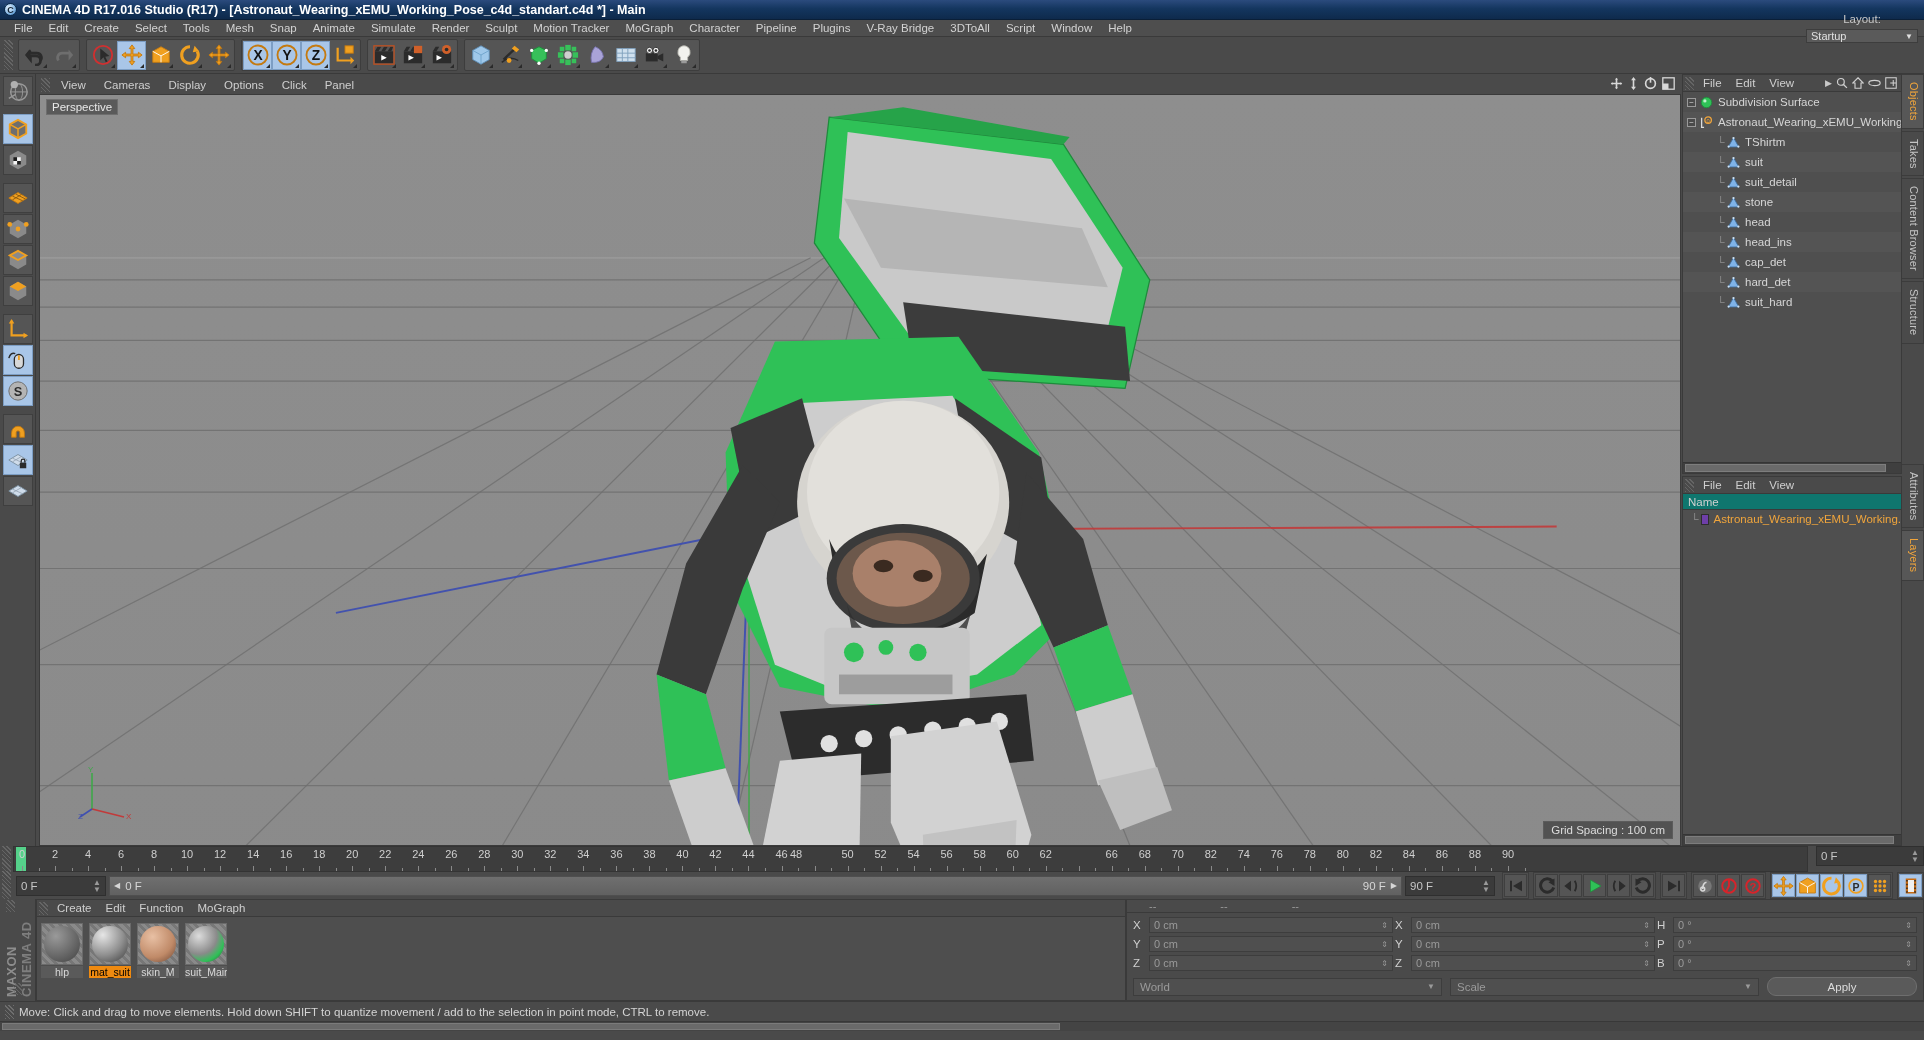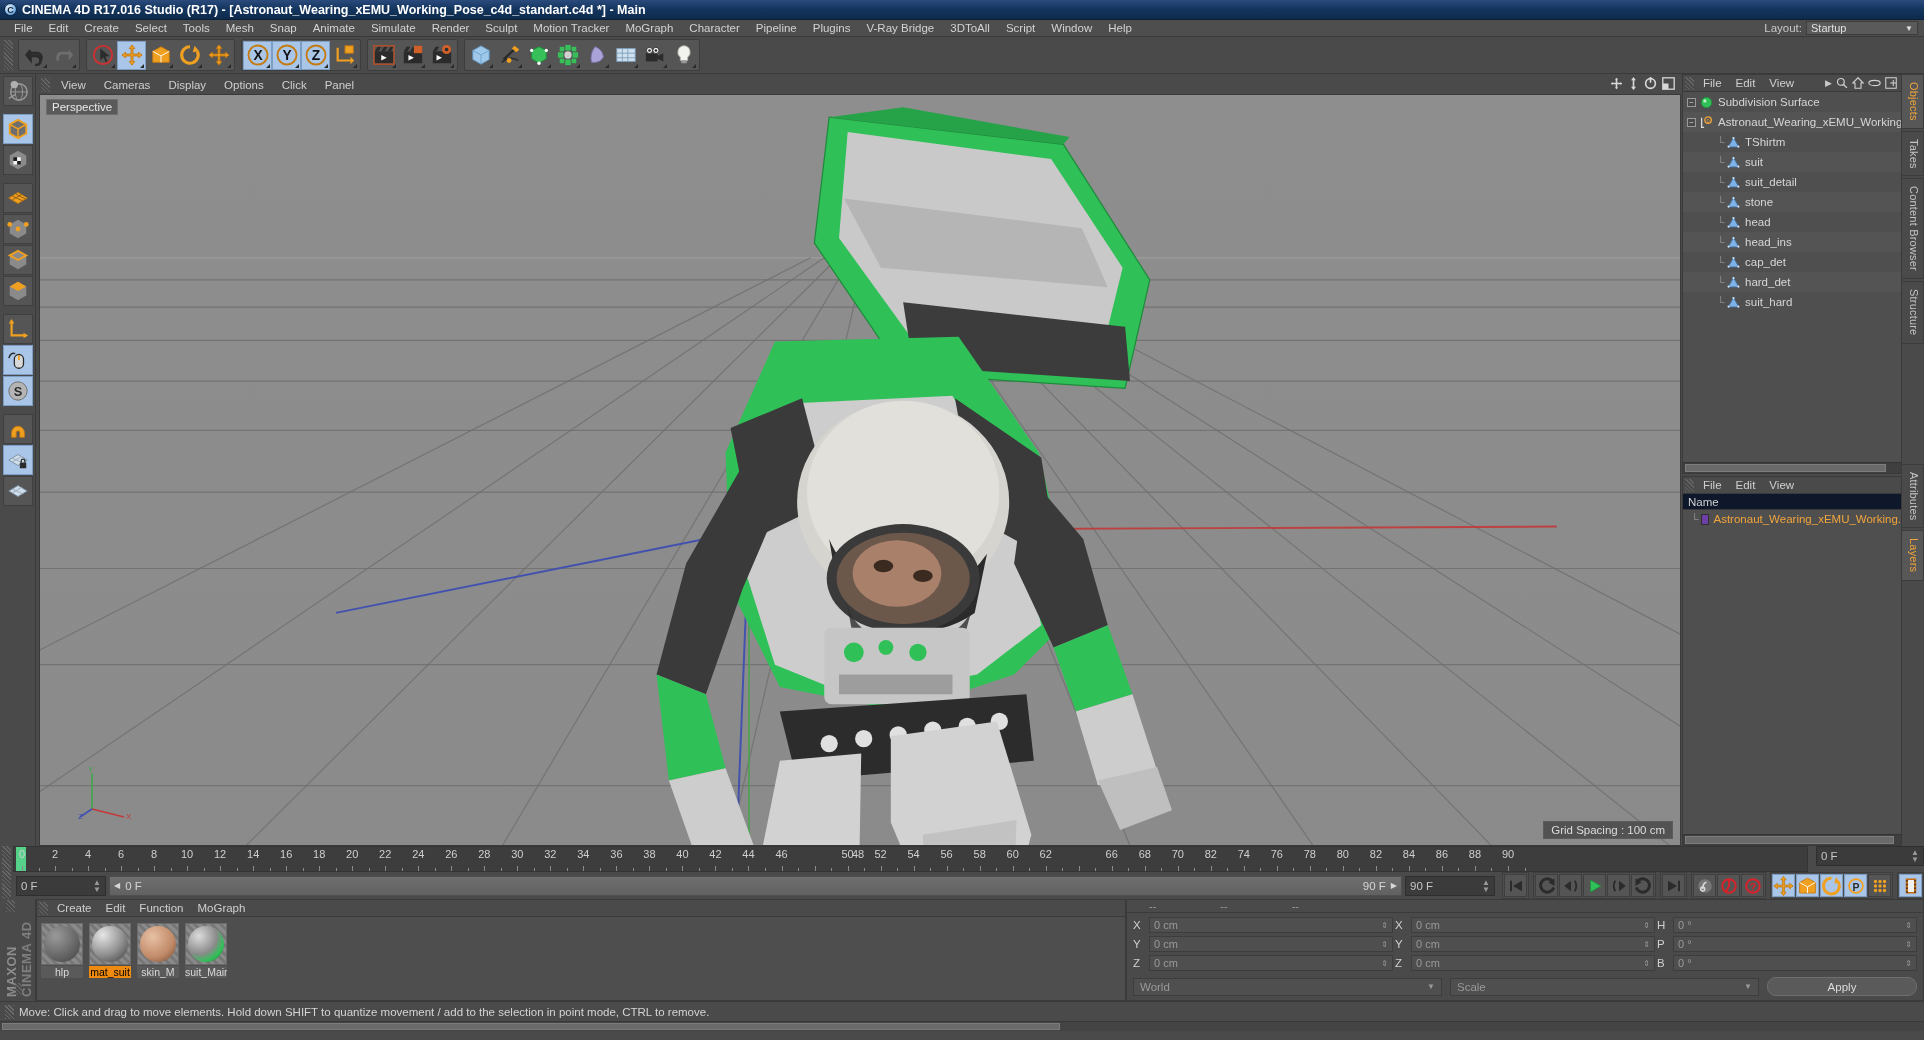--- a/index.html
+++ b/index.html
@@ -91,21 +91,21 @@
      line-height:7px; text-align:center; margin-right:4px; flex:none; background:#4a4a4a;}
   .lbranch { width:12px; color:#8f8f8f; font-size:11px; flex:none; text-align:center; }
   .objicon { width:13px;height:13px;margin-right:5px;flex:none; }
   .scrollh { height:11px; background:#3f3f3f; border-top:1px solid #353535; position:relative; }
   .scrollh .thumb { position:absolute; top:1px; left:2px; height:8px; width:92%;
      background:#6a6a6a; border:1px solid #7d7d7d; }
   .vtab { writing-mode:vertical-rl; text-orientation:mixed; font-size:11px;
      padding:7px 3px; background:#4a4a4a; color:#c4c4c4; border:1px solid #3c3c3c;
      border-left:none; margin-bottom:2px; letter-spacing:.2px; }
   .vtab.on { background:#575757; color:#f0a53c; }
-  .namehdr { height:16px; background:#0f172a; border-bottom:1px solid #3a3a3a;
+  .namehdr { height:16px; background:#0f766e; border-bottom:1px solid #3a3a3a;
      font-size:11.5px; color:#d0d0d0; padding-left:5px; line-height:16px;}
   .layerrow { height:18px; display:flex; align-items:center; font-size:11.5px;
      color:#f0a53c; padding-left:6px; }
   .swatch { width:11px;height:11px;background:#6e3fa8;border:1px solid #2e2e2e;margin-right:5px;}
 
   
   #timeline { height:26px; display:flex; align-items:stretch; background:#4a4a4a; }
   #ruler { flex:1; background:#3d3d3d; position:relative; border:1px solid #343434; overflow:hidden; }
   #ruler .num { position:absolute; top:1px; font-size:11px; color:#cfcfcf; transform:translateX(-50%); }
   #ruler .tick { position:absolute; bottom:0px; width:1px; background:#8a8a8a; }
@@ -189,21 +189,21 @@
       <div class="mi">MoGraph</div>
       <div class="mi">Character</div>
       <div class="mi">Pipeline</div>
       <div class="mi">Plugins</div>
       <div class="mi">V-Ray Bridge</div>
       <div class="mi">3DToAll</div>
       <div class="mi">Script</div>
       <div class="mi">Window</div>
       <div class="mi">Help</div>
     </div>
-  <div style="display:flex;align-items:center;gap:4px;padding-right:6px;">
+  <div style="display:flex;align-items:center;gap:4px;padding-right:6px;flex-direction:column;">
     <span style="font-size:11.5px;">Layout:</span>
     <div style="width:112px;height:14px;background:#5a5a5a;border:1px solid #3d3d3d;display:flex;align-items:center;padding:0 4px;font-size:11px;color:#e0e0e0;">
       <span>Startup</span>
       <span class="arr" style="margin-left:auto;font-size:8px;">▼</span>
     </div>
   </div>
 </div>
 
 <div id="toolbar">
   <div class="grip"></div>
@@ -937,21 +937,21 @@
       <div class="tick" style="left: 684.956px; height: 3px;"></div>
       <div class="num" style="left: 701.467px;">42</div>
       <div class="tick" style="left: 701.467px; height: 5px;"></div>
       <div class="tick" style="left: 717.978px; height: 3px;"></div>
       <div class="num" style="left: 734.489px;">44</div>
       <div class="tick" style="left: 734.489px; height: 5px;"></div>
       <div class="tick" style="left: 751px; height: 3px;"></div>
       <div class="num" style="left: 767.511px;">46</div>
       <div class="tick" style="left: 767.511px; height: 5px;"></div>
       <div class="tick" style="left: 784.022px; height: 3px;"></div>
-      <div class="num" style="left: 844px;">48</div>
+      <div class="num" style="left: 782px;">48</div>
       <div class="tick" style="left: 800.533px; height: 5px;"></div>
       <div class="tick" style="left: 817.044px; height: 3px;"></div>
       <div class="num" style="left: 833.556px;">50</div>
       <div class="tick" style="left: 833.556px; height: 5px;"></div>
       <div class="tick" style="left: 850.067px; height: 3px;"></div>
       <div class="num" style="left: 866.578px;">52</div>
       <div class="tick" style="left: 866.578px; height: 5px;"></div>
       <div class="tick" style="left: 883.089px; height: 3px;"></div>
       <div class="num" style="left: 899.6px;">54</div>
       <div class="tick" style="left: 899.6px; height: 5px;"></div>

